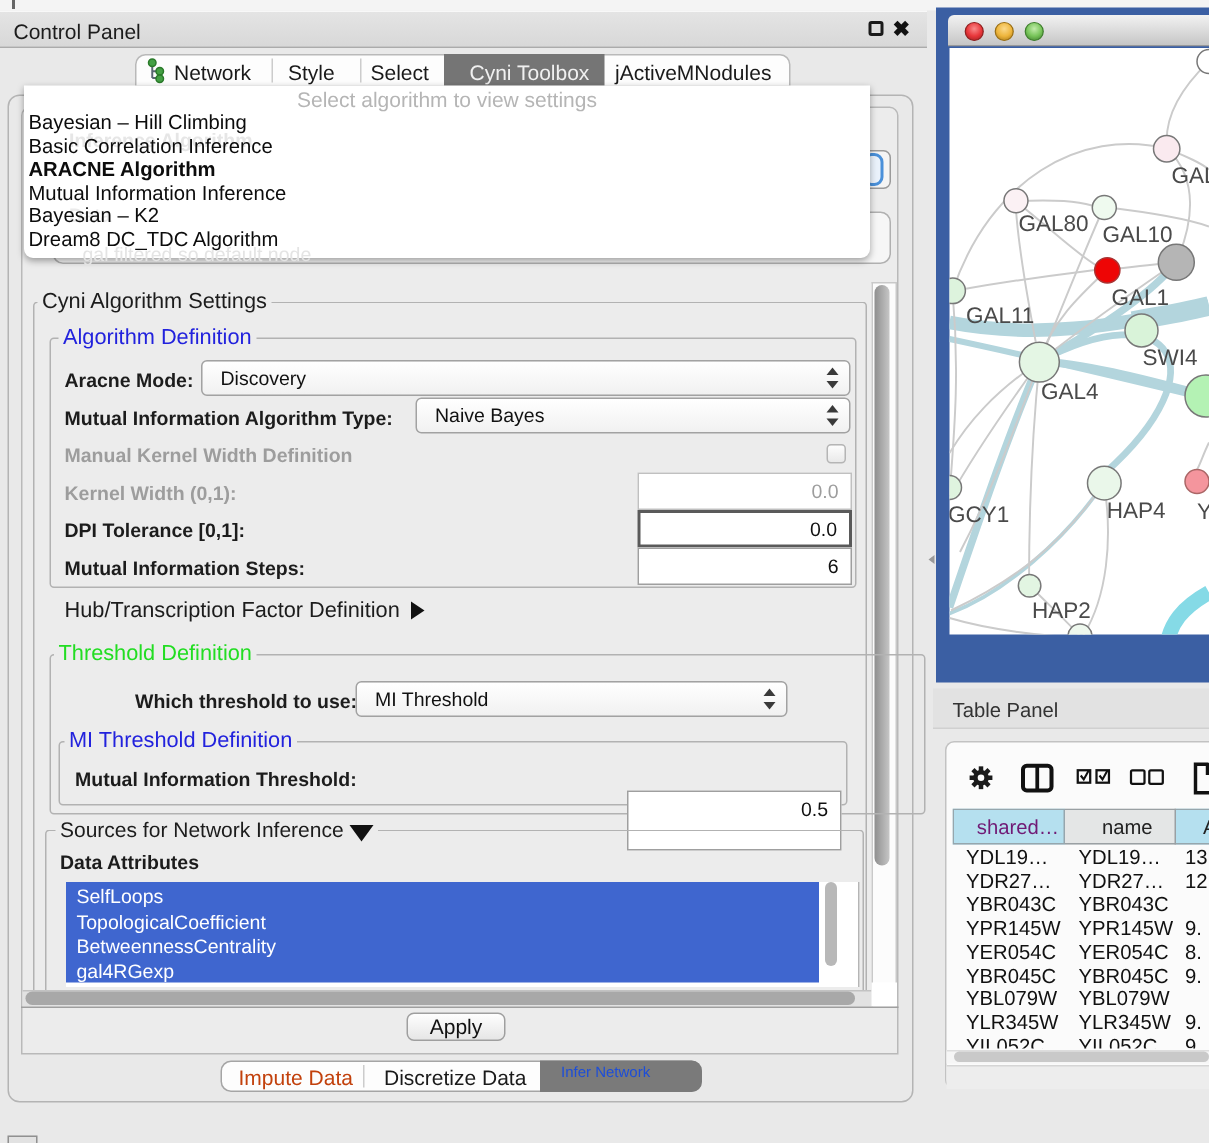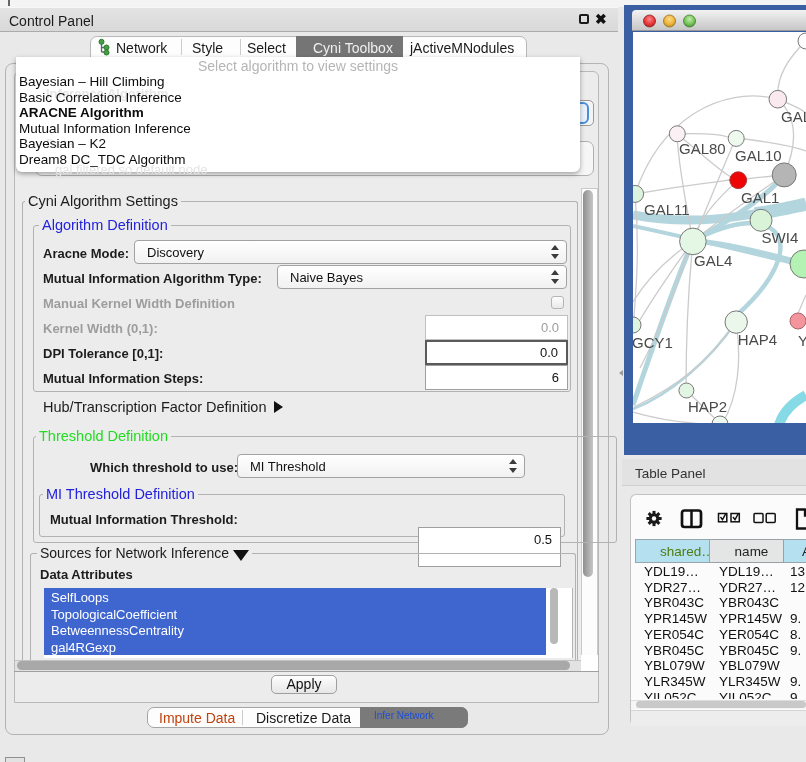--- a/index.html
+++ b/index.html
@@ -274,21 +274,21 @@
     <g stroke="#111" fill="none" stroke-width="1.5">
       <rect x="124" y="19.5" width="9" height="9" rx="1"></rect>
       <rect x="136.2" y="19.5" width="9" height="9" rx="1"></rect>
     </g>
 
     <path d="M167,15.5 h8 l6,6 v13 h-14 z M175,15.5 v6 h6" fill="none" stroke="#111" stroke-width="2.3"></path>
   </g>
 </svg>
 
 <div class="abs" style="left:635px;top:539px;width:171px;height:160px;overflow:hidden;font-size:13.5px;color:#111;">
-  <div style="position:absolute;left:0;top:0;width:75px;height:24px;background:#b5e0ef;border:1px solid #96a6ad;text-align:left;padding-right:3px;line-height:23px;color:#4d7c0f;padding-left:24px;">shared…</div>
+  <div style="position:absolute;left:0;top:0;width:75px;height:24px;background:#b5e0ef;border:1px solid #96a6ad;text-align:right;padding-right:3px;line-height:23px;color:#701a75;">shared…</div>
   <div style="position:absolute;left:75px;top:0;width:74px;height:24px;background:#e4e6e6;border:1px solid #9aa0a3;border-left:none;text-align:center;line-height:23px;color:#222;"><span style="position:relative;left:5px;">name</span></div>
   <div style="position:absolute;left:149px;top:0;width:60px;height:24px;background:#b5e0ef;border:1px solid #96a6ad;border-left:none;line-height:23px;padding-left:18px;color:#222;">A</div>
   <div style="position:absolute;left:9px;top:25px;line-height:15.7px;">YDL19…<br>YDR27…<br>YBR043C<br>YPR145W<br>YER054C<br>YBR045C<br>YBL079W<br>YLR345W<br>YIL052C</div>
   <div style="position:absolute;left:84px;top:25px;line-height:15.7px;">YDL19…<br>YDR27…<br>YBR043C<br>YPR145W<br>YER054C<br>YBR045C<br>YBL079W<br>YLR345W<br>YIL052C</div>
   <div style="position:absolute;left:155px;top:25px;line-height:15.7px;">13…<br>12…<br><br>9.<br>8.<br>9.<br><br>9.<br>9.</div>
 </div>
 
 <div class="abs" style="left:631px;top:700px;width:175px;height:9px;background:#f6f6f6;border-top:1px solid #ddd;"></div>
 <div class="abs" style="left:636px;top:701px;width:170px;height:7px;background:#c9c9c9;border-radius:4px;"></div>
 <div class="abs" style="left:631px;top:710px;width:175px;height:16px;background:#ededed;border-top:1px solid #d5d5d5;"></div>

